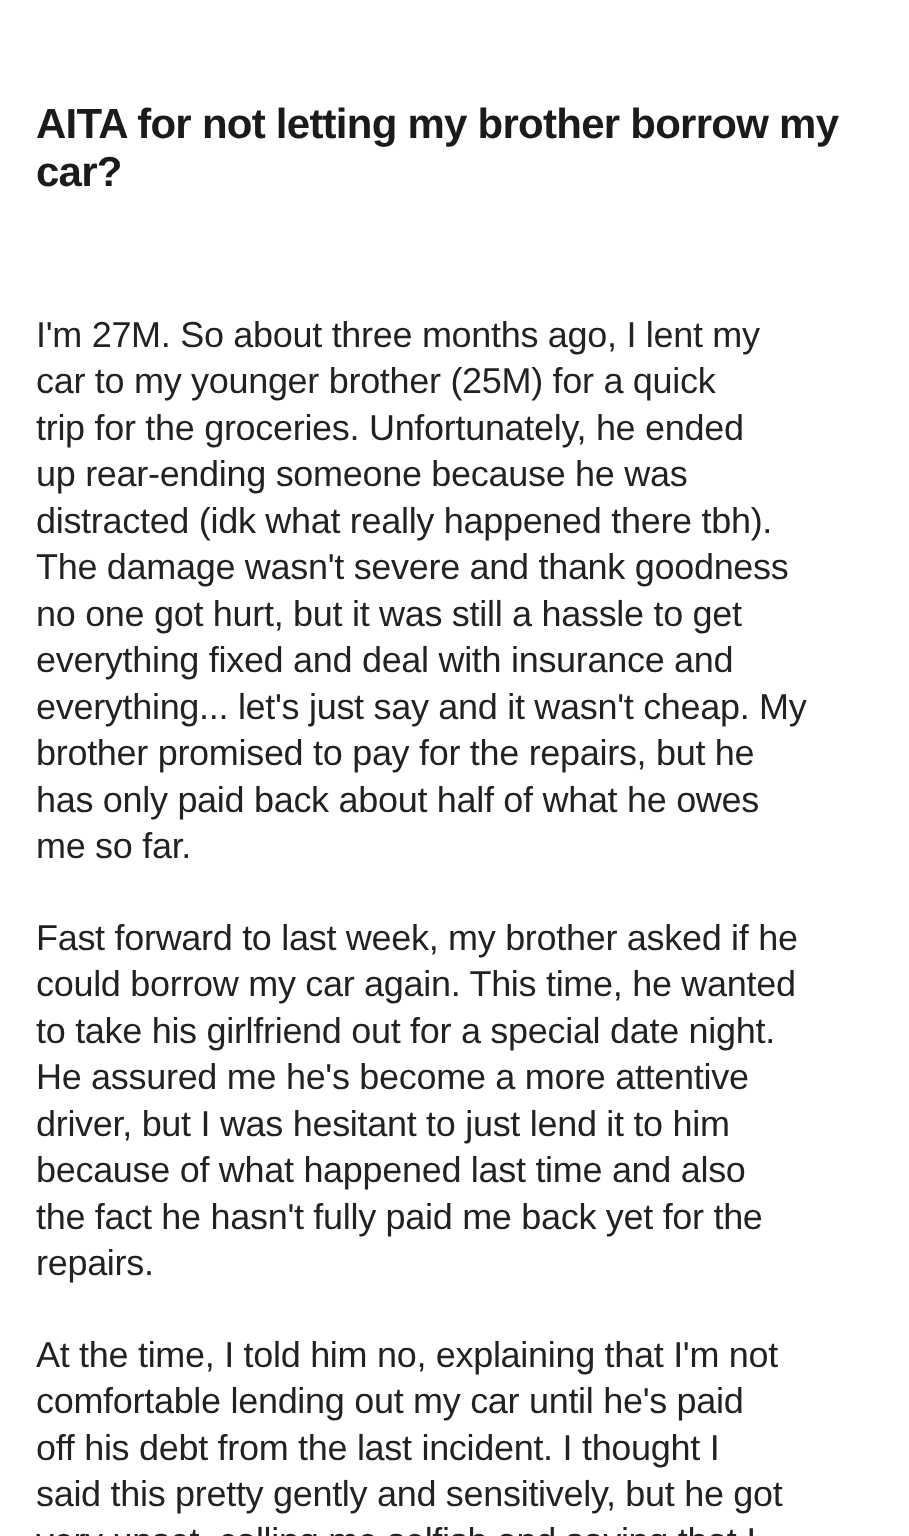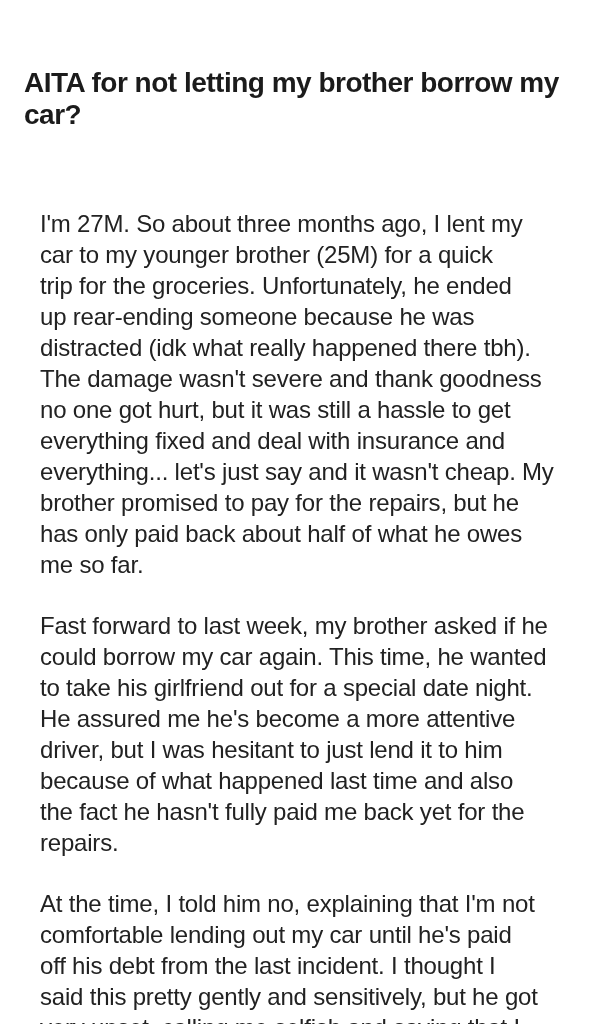--- a/index.html
+++ b/index.html
@@ -20,21 +20,21 @@
   .post-title {
     margin: 0;
     font-size: 28px;
     line-height: 32px;
     font-weight: 700;
     letter-spacing: -0.5px;
     color: #1b1b1b;
     white-space: pre-line;
   }
   .post-para {
-    margin: 16px;
+    margin: 0;
     font-size: 24px;
     line-height: 31px;
     letter-spacing: -0.2px;
     color: #222222;
     white-space: pre-line;
   }
   .post-para.first {
     margin-top: 77px;
   }
   .post-para + .post-para {

